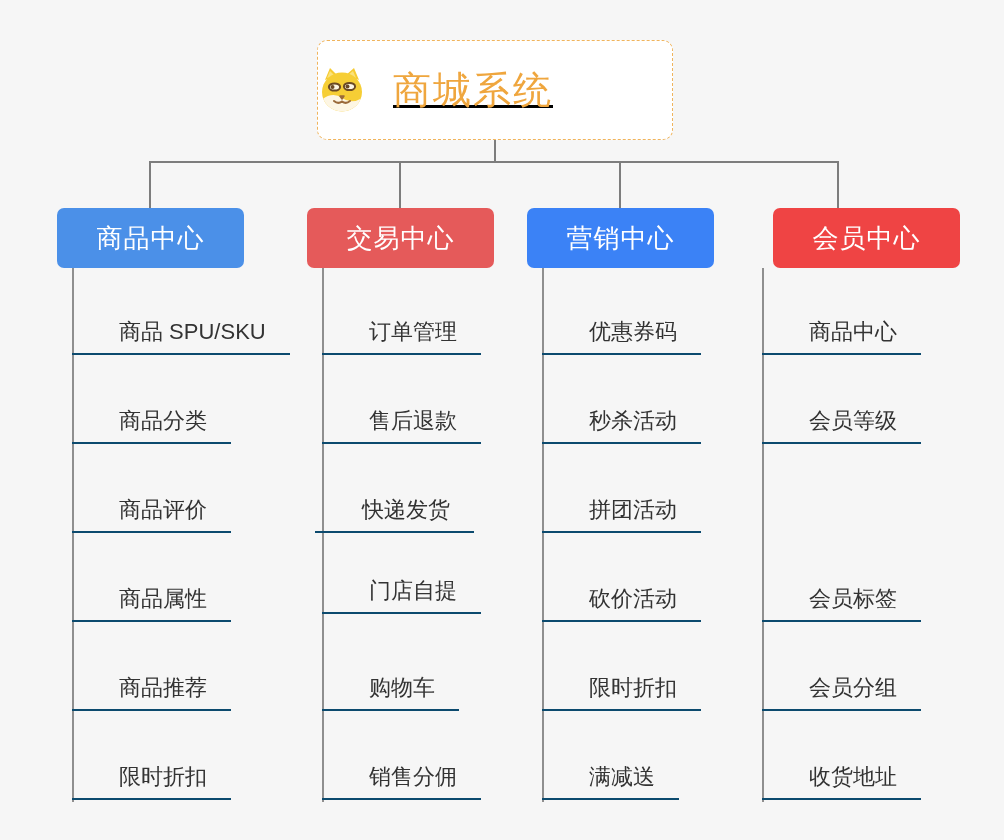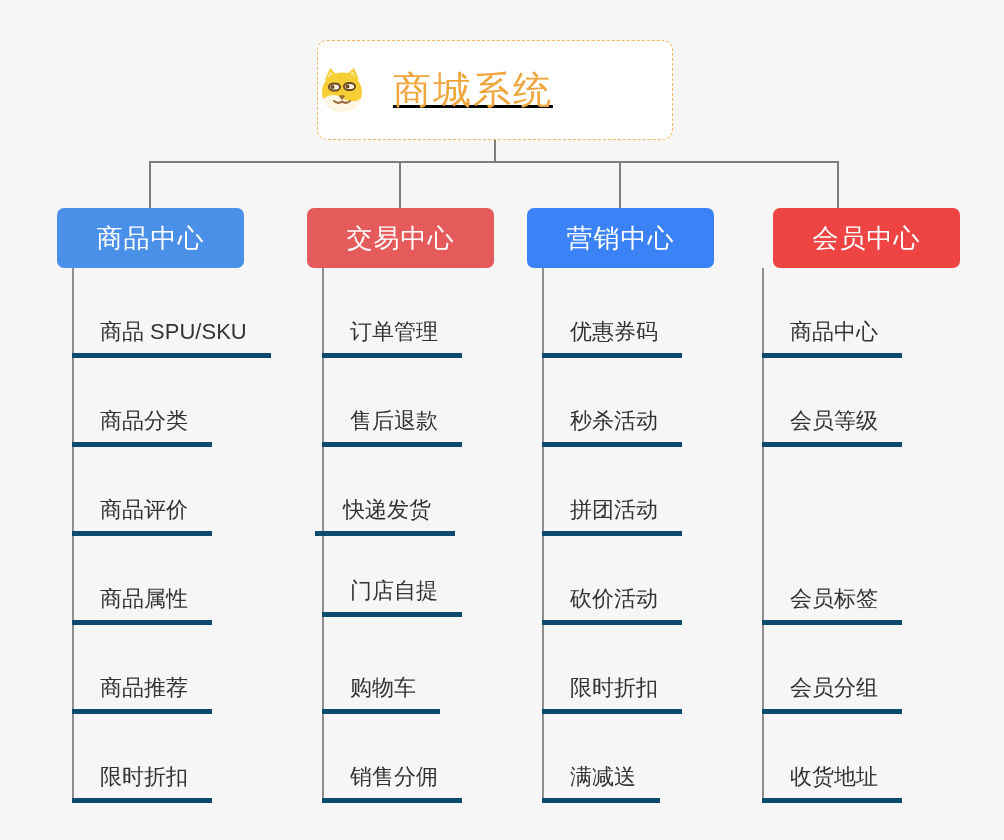--- a/index.html
+++ b/index.html
@@ -69,22 +69,22 @@
     font-size: 26px;
     letter-spacing: 1px;
     white-space: nowrap;
   }
   
   .leaf {
     position: absolute;
     font-size: 22px;
     line-height: 26px;
     color: #333333;
-    padding: 0 24px 8px 28px;
-    border-bottom: 5px solid #0c4a6e;
+    padding: 0 24px 8px 47px;
+    border-bottom: 2px solid #0c4a6e;
     white-space: nowrap;
     cursor: pointer;
   }
 </style>
 </head>
 <body>
 
 <div class="canvas">
 
   <div class="root-node">

